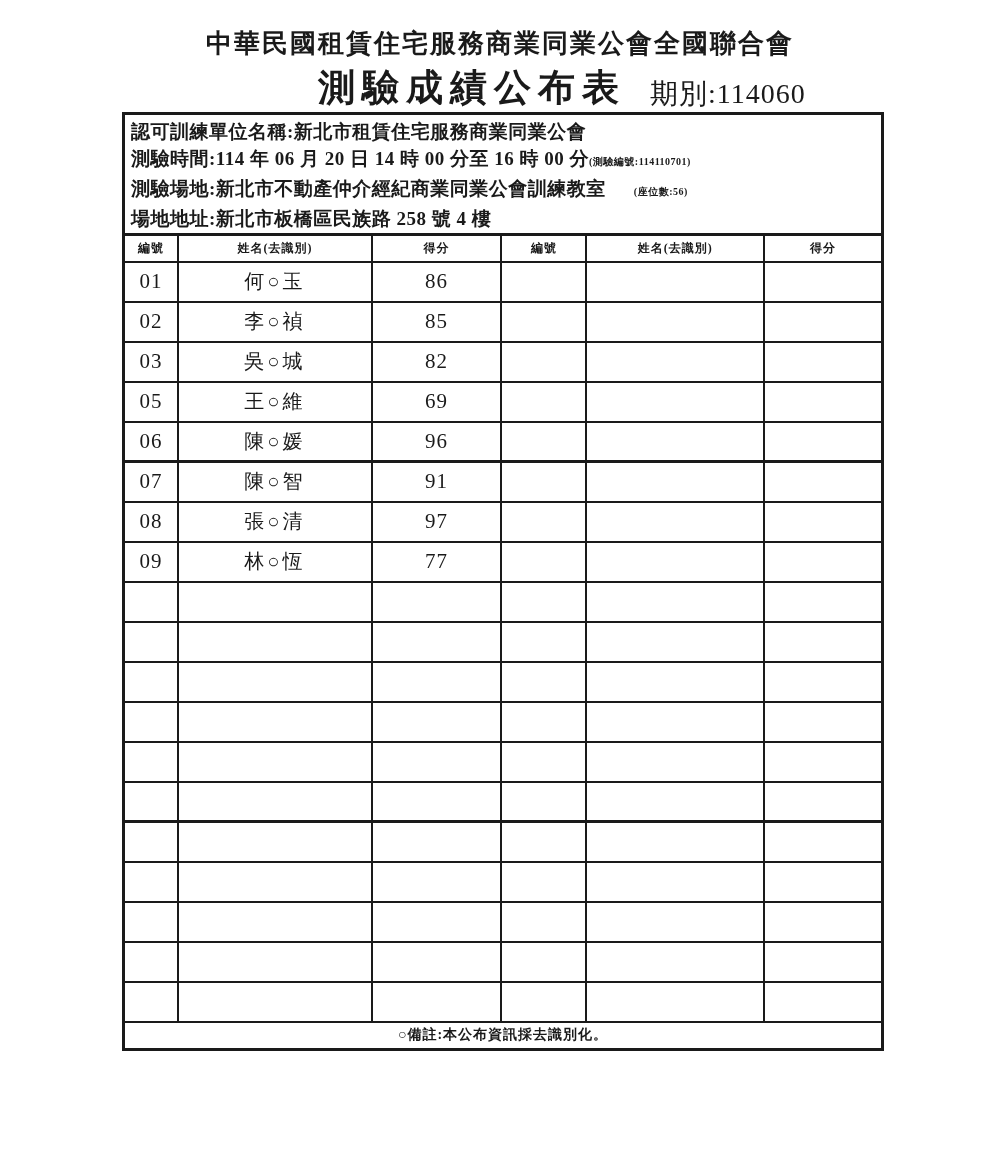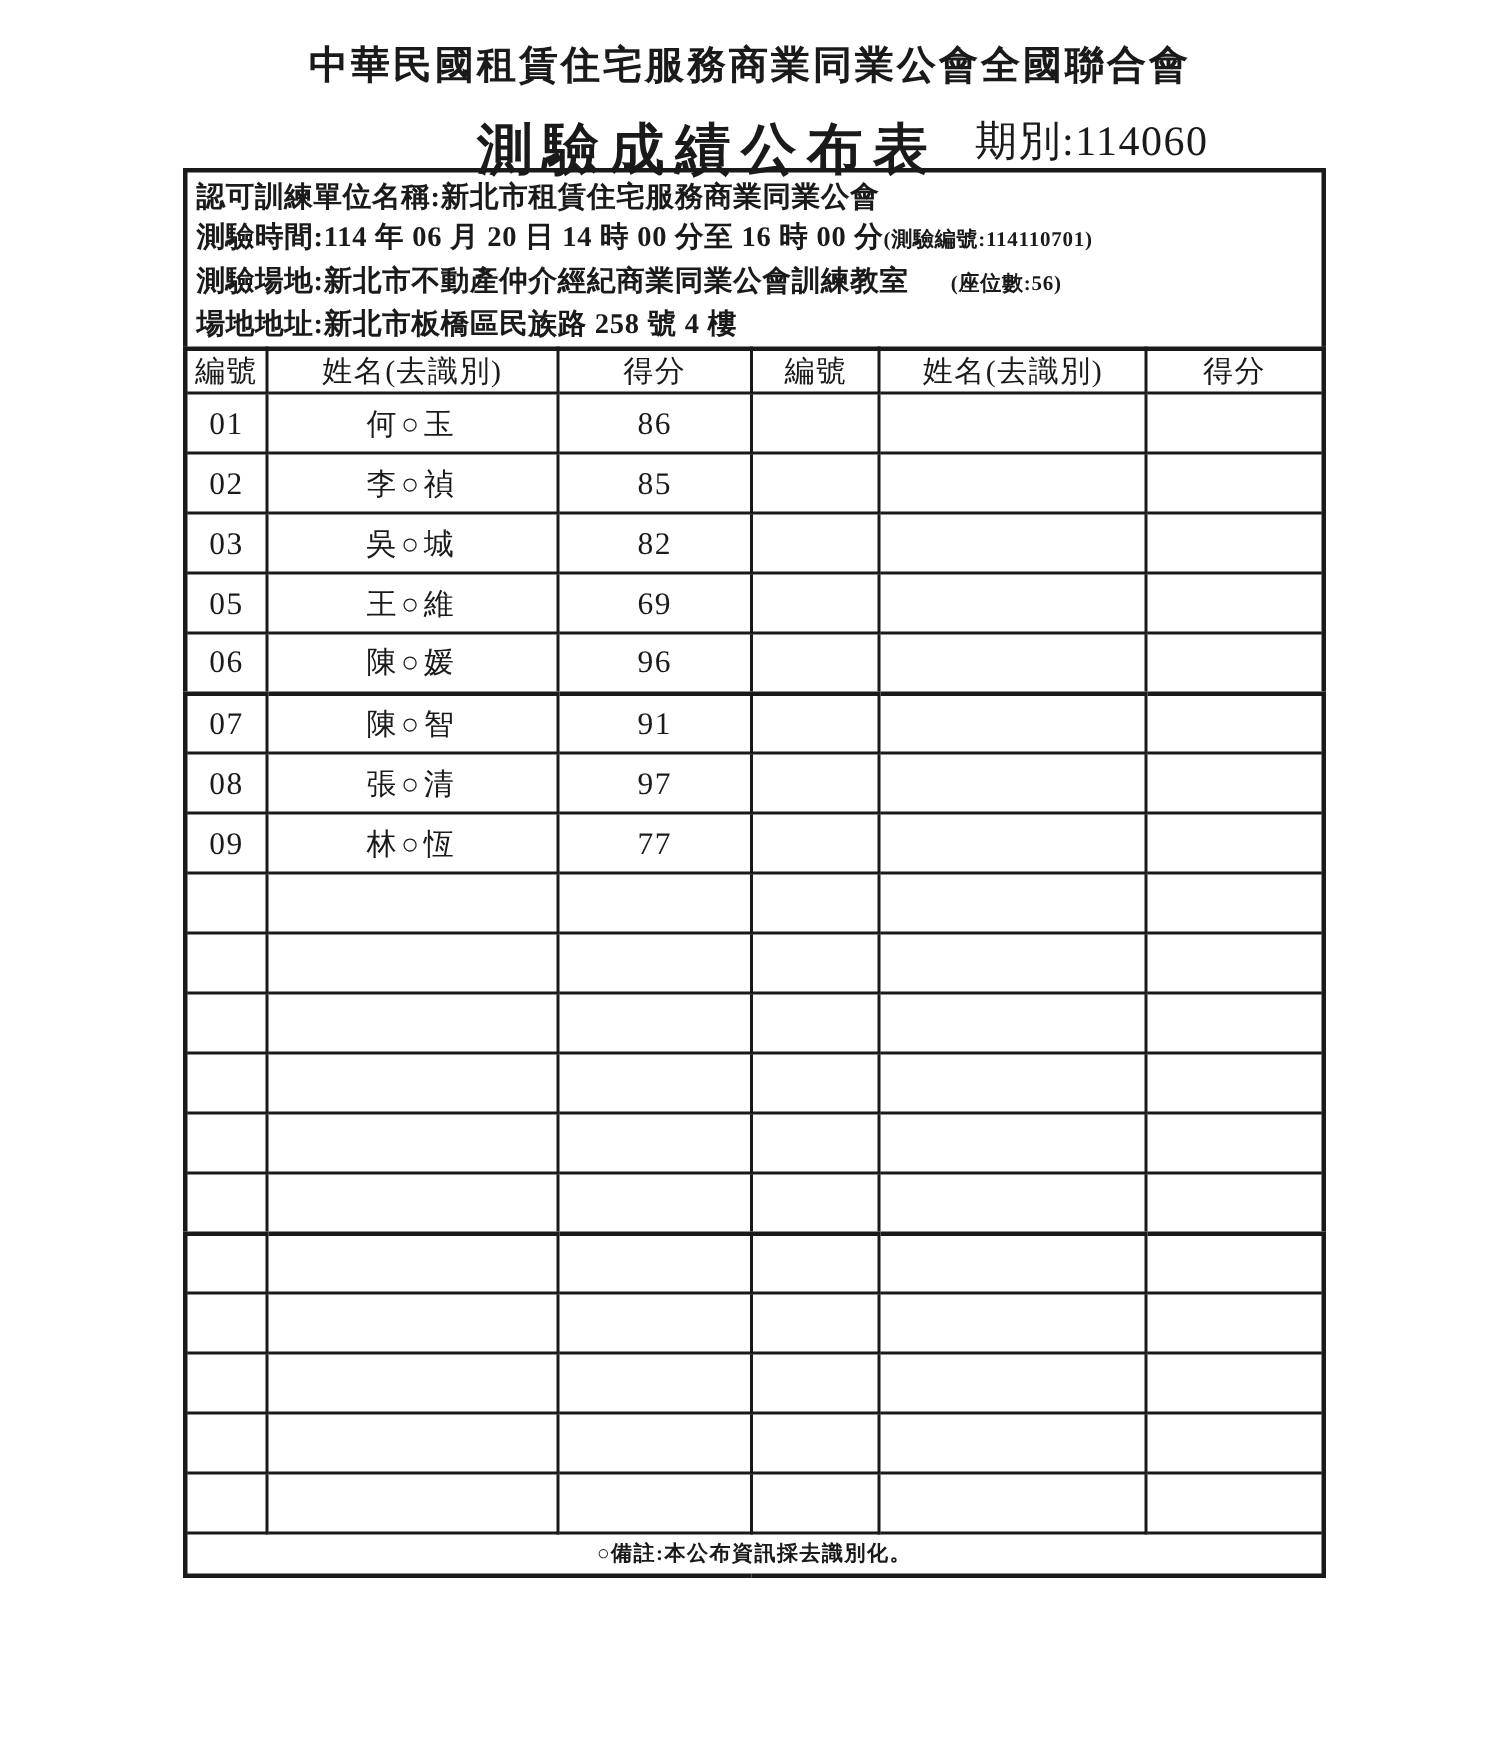--- a/index.html
+++ b/index.html
@@ -16,54 +16,54 @@
   .titles { padding-top: 26px; text-align: center; }
   .title1 {
     font-size: 26px; font-weight: 700; letter-spacing: 2px;
   }
   .title2 {
     font-size: 21px; font-weight: 700; letter-spacing: 1px; margin-top: 7px;
   }
   .title-row { position: relative; height: 44px; margin-top: 2px; }
   .main-title {
     font-size: 37px; font-weight: 900; letter-spacing: 7px;
-    position: absolute; left: 318px; top: 12px;
+    position: absolute; left: 318px; top: 0;
     white-space: nowrap;
   }
   .period {
     position: absolute; left: 650px; top: 12px;
     font-size: 28px; font-weight: 400; letter-spacing: 1px;
     white-space: nowrap;
   }
 
   
   .doc { width: 762px; margin-left: 122px; margin-top: 5px; }
   .info-box {
     border: 3px solid #1a1a1a; border-bottom: none;
     padding: 3px 2px 1px 6px;
   }
   .info-line {
     font-size: 19px; font-weight: 600; line-height: 27px;
     letter-spacing: 0.5px; white-space: nowrap;
   }
-  .info-small { font-size: 14px; font-weight: 600; }
+  .info-small { font-size: 10px; font-weight: 600; }
   .gap { display: inline-block; width: 28px; }
 
   
   table.score {
     width: 762px; border-collapse: collapse; table-layout: fixed;
     border: 3px solid #1a1a1a;
   }
   table.score th, table.score td {
     border: 2px solid #1a1a1a;
     text-align: center; vertical-align: middle;
     overflow: hidden; white-space: nowrap;
   }
   table.score th {
-    height: 27px; font-size: 20px; font-weight: 400; letter-spacing: 1px;
+    height: 27px; font-size: 12px; font-weight: 700; letter-spacing: 1px;
   }
   table.score td { height: 40px; }
   td.num  { font-size: 21px; letter-spacing: 1px; }
   td.name { font-size: 20px; font-weight: 500; letter-spacing: 3px; }
   
   tbody tr:nth-child(5) td  { border-bottom-width: 3px; }
   tbody tr:nth-child(14) td { border-bottom-width: 3px; }
   tr.note-row td {
     height: 28px; font-size: 14px; font-weight: 600; letter-spacing: 1px;
   }

